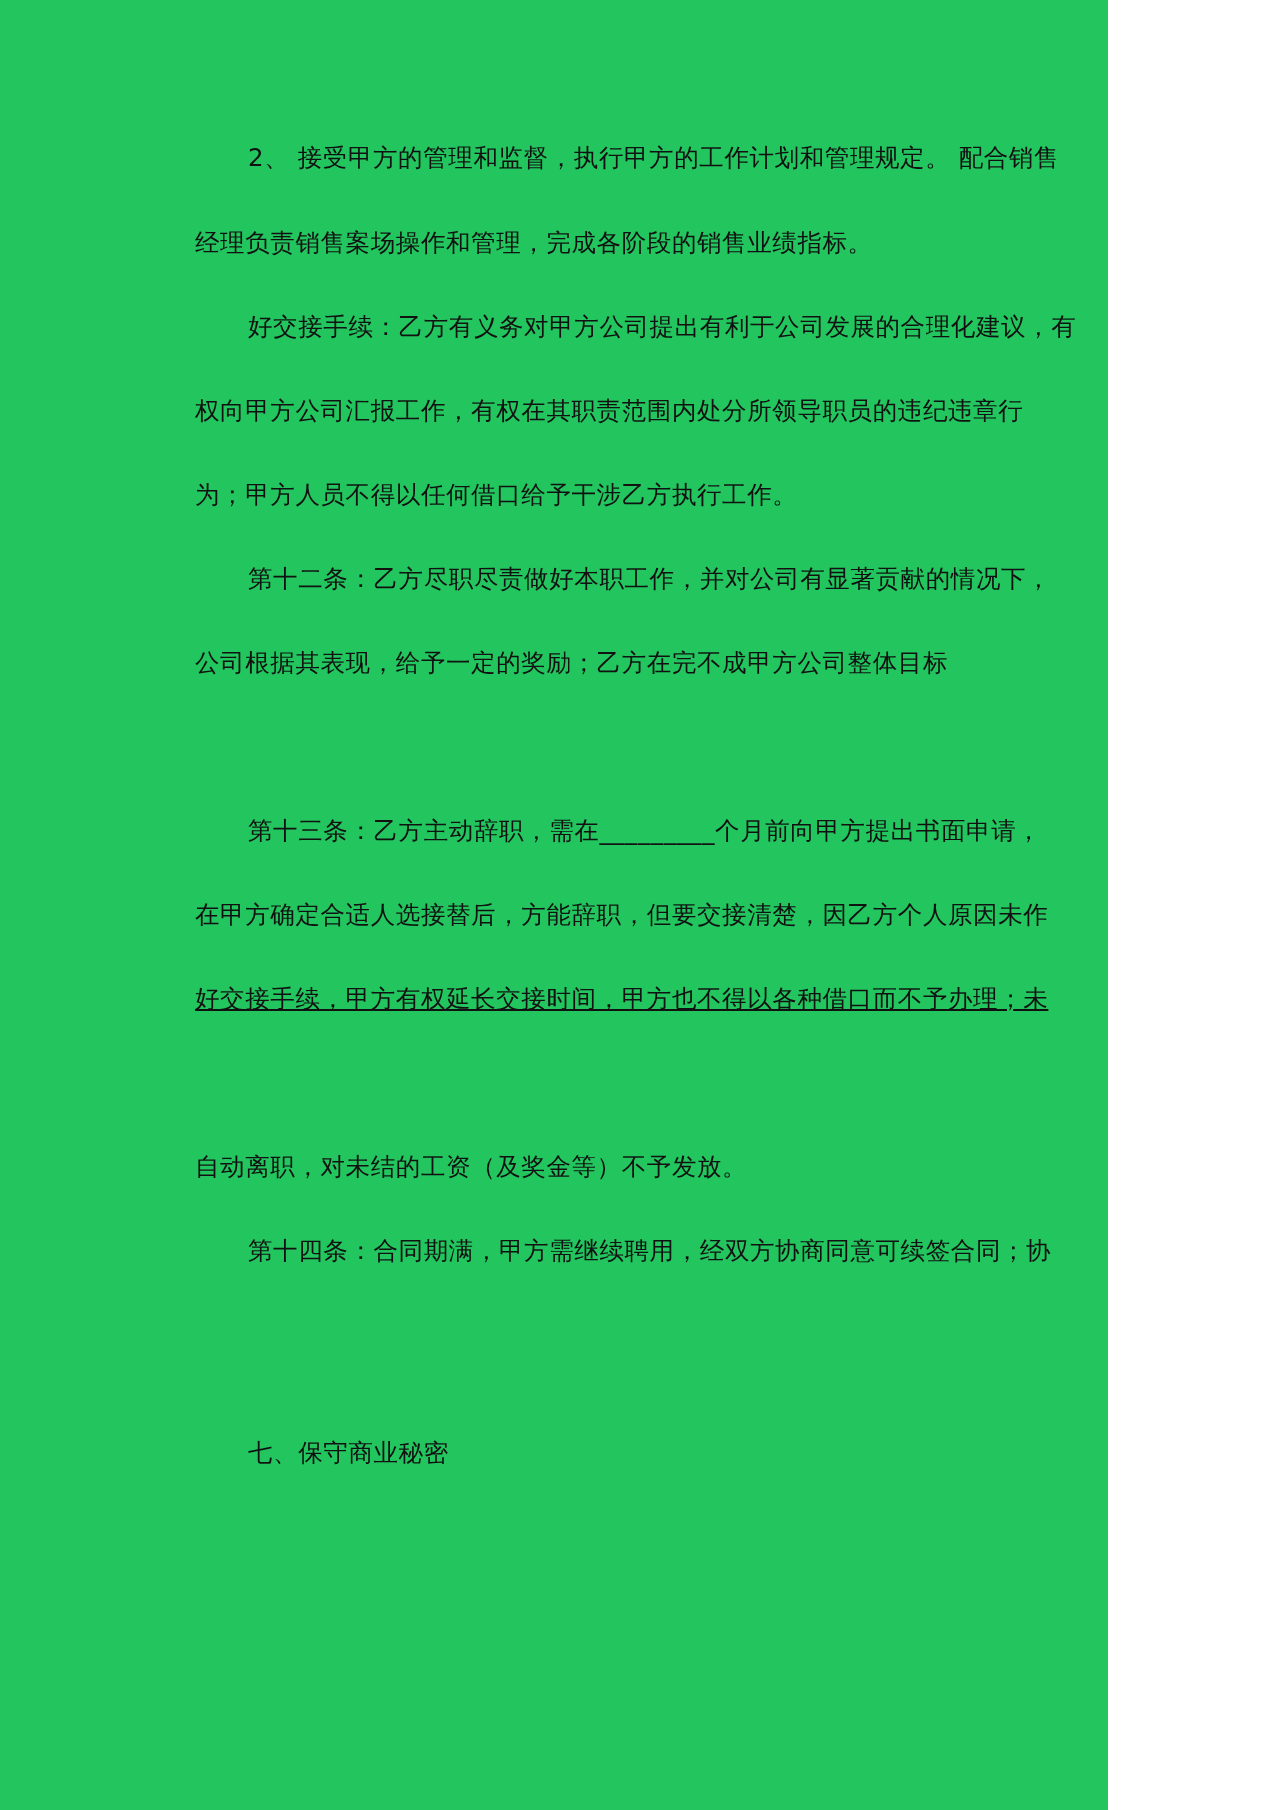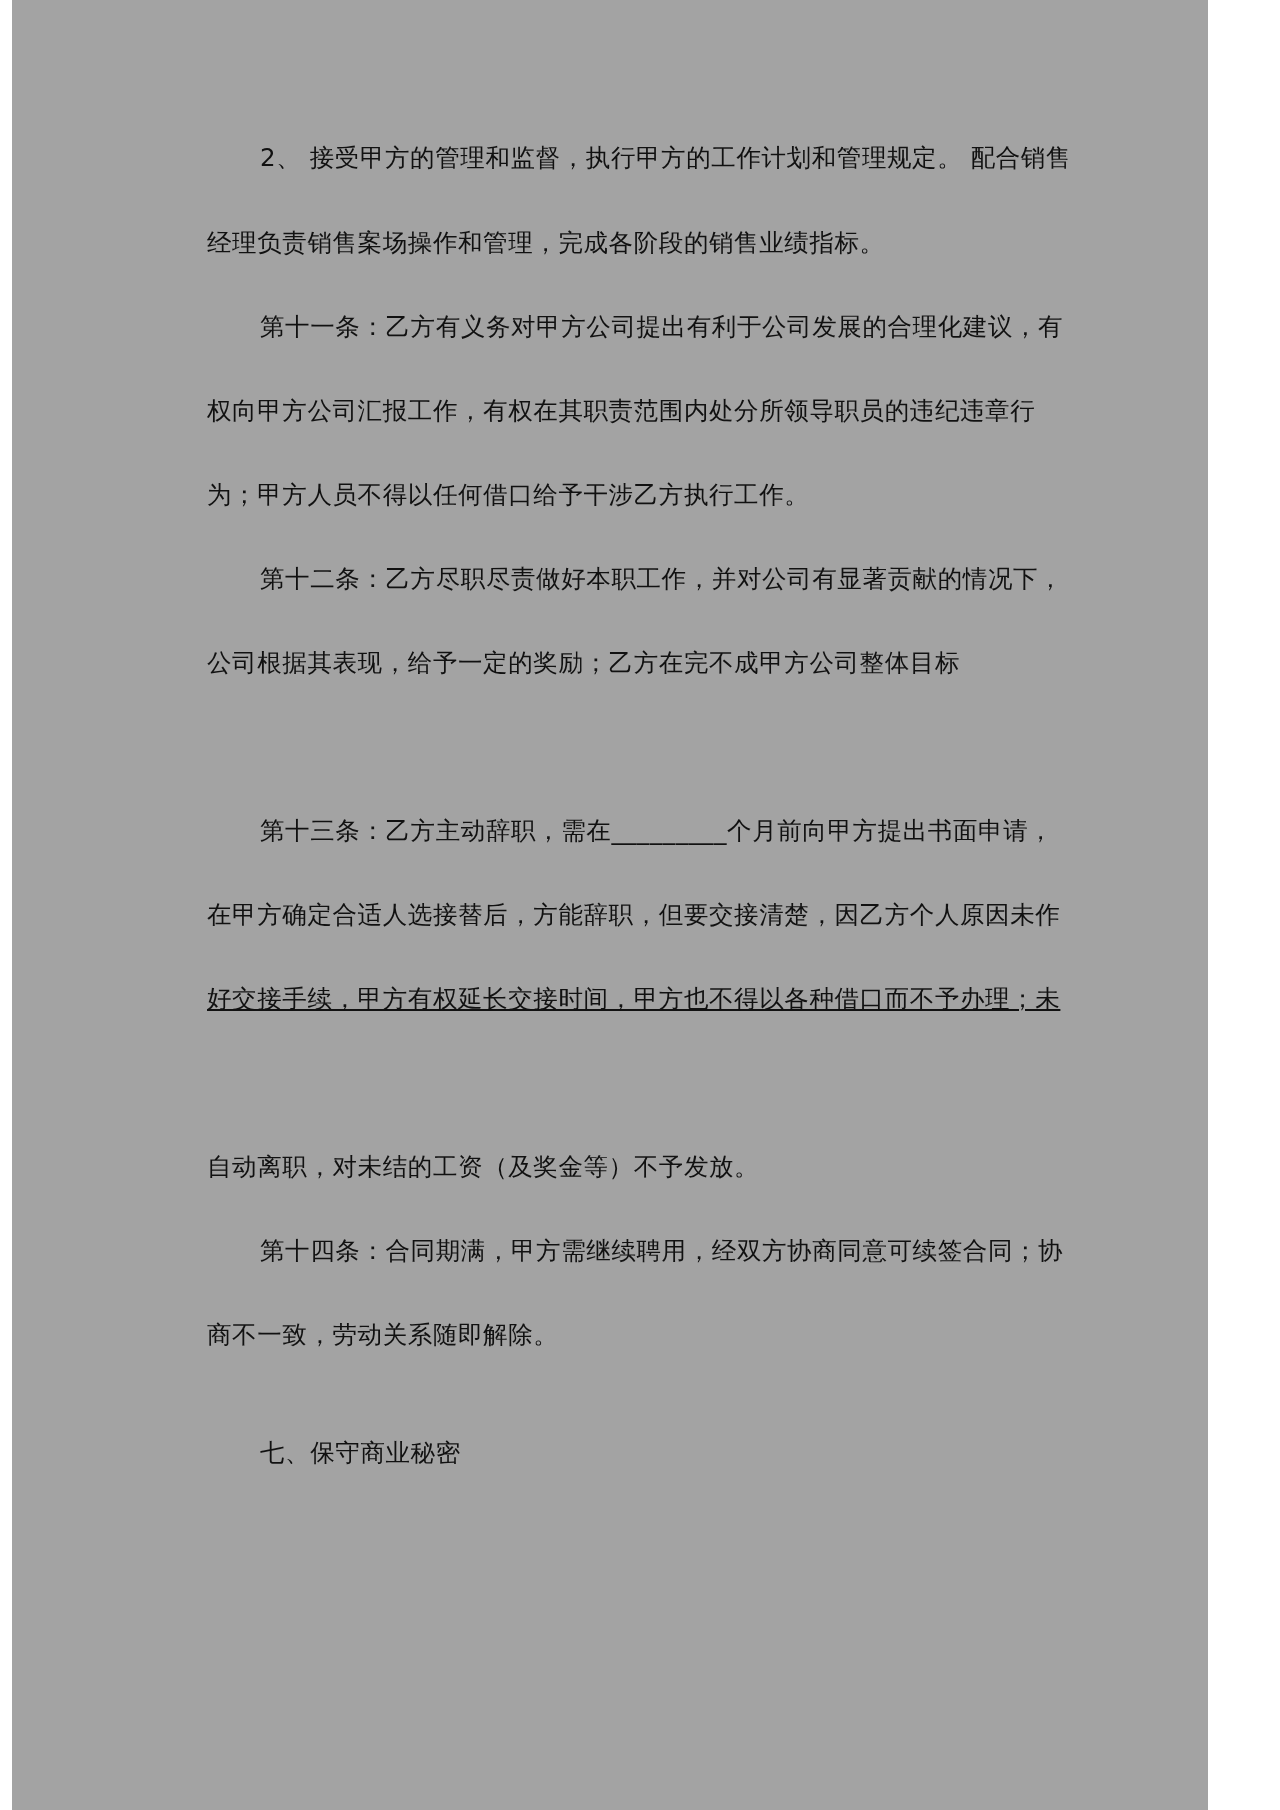--- a/index.html
+++ b/index.html
@@ -10,54 +10,53 @@
     body {
       width: 1280px;
       height: 1810px;
       position: relative;
       overflow: hidden;
       font-family: "DejaVu Sans", "Liberation Sans", sans-serif;
       color: #111111;
     }
     .page {
       position: absolute;
-      left: 12px;
+      left: 0;
       top: 0;
-      width: 1196px;
+      width: 1108px;
       height: 1810px;
-      background: #a3a3a3;
+      background: #22c55e;
     }
     .line {
       position: absolute;
       left: 195px;
       font-size: 24.5px;
       line-height: 30px;
       white-space: nowrap;
       letter-spacing: 0.6px;
     }
     .indent {
       left: 248px;
     }
   </style>
 </head>
 <body>
 
 <div class="page">
   <div class="line indent" style="top:143px;">2、 接受甲方的管理和监督，执行甲方的工作计划和管理规定。 配合销售</div>
   <div class="line" style="top:228px;">经理负责销售案场操作和管理，完成各阶段的销售业绩指标。</div>
 
-  <div class="line indent" style="top:312px;">第十一条：乙方有义务对甲方公司提出有利于公司发展的合理化建议，有</div>
+  <div class="line indent" style="top:312px;">好交接手续：乙方有义务对甲方公司提出有利于公司发展的合理化建议，有</div>
   <div class="line" style="top:396px;">权向甲方公司汇报工作，有权在其职责范围内处分所领导职员的违纪违章行</div>
   <div class="line" style="top:480px;">为；甲方人员不得以任何借口给予干涉乙方执行工作。</div>
 
   <div class="line indent" style="top:564px;">第十二条：乙方尽职尽责做好本职工作，并对公司有显著贡献的情况下，</div>
   <div class="line" style="top:648px;">公司根据其表现，给予一定的奖励；乙方在完不成甲方公司整体目标</div>
 
   <div class="line indent" style="top:816px;">第十三条：乙方主动辞职，需在_________个月前向甲方提出书面申请，</div>
   <div class="line" style="top:900px;">在甲方确定合适人选接替后，方能辞职，但要交接清楚，因乙方个人原因未作</div>
   <div class="line" style="top:984px;text-decoration:underline;">好交接手续，甲方有权延长交接时间，甲方也不得以各种借口而不予办理；未</div>
   <div class="line" style="top:1152px;font-family:Liberation Serif, serif;">自动离职，对未结的工资（及奖金等）不予发放。</div>
 
   <div class="line indent" style="top:1236px;">第十四条：合同期满，甲方需继续聘用，经双方协商同意可续签合同；协</div>
-  <div class="line" style="top:1320px;">商不一致，劳动关系随即解除。</div>
 
   <div class="line indent" style="top:1404px;margin-top:34px;">七、保守商业秘密</div>
 </div>
 
 </body></html>

